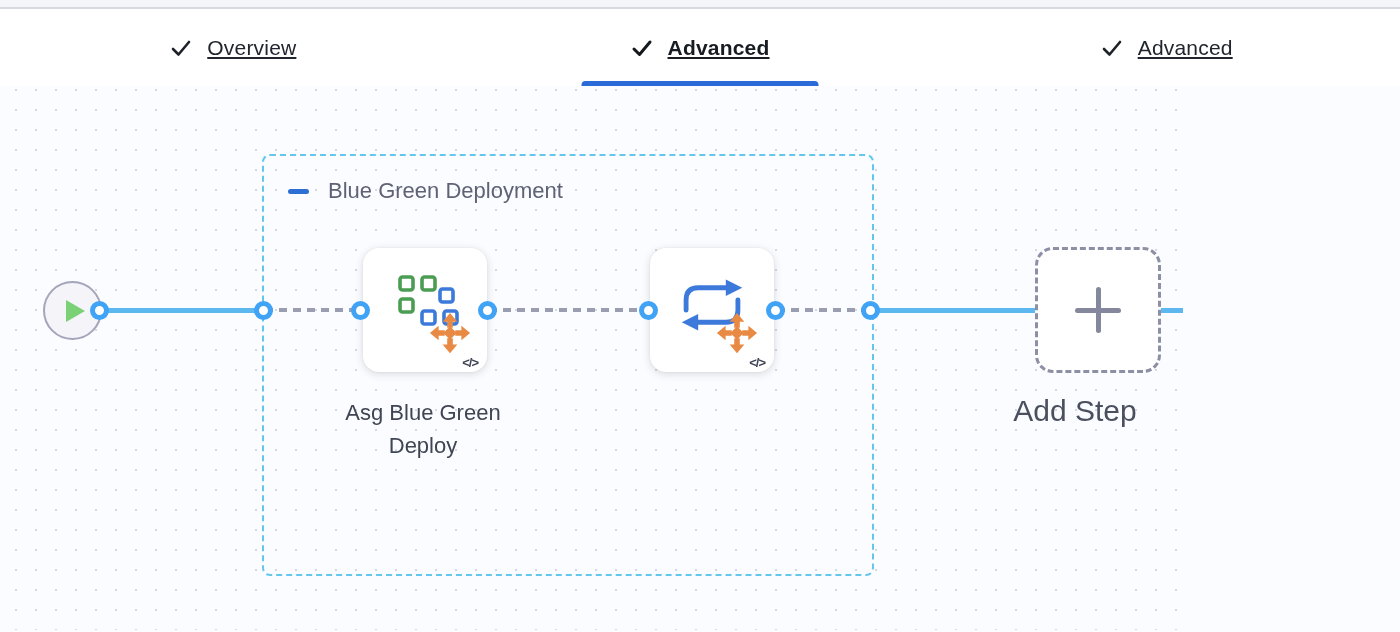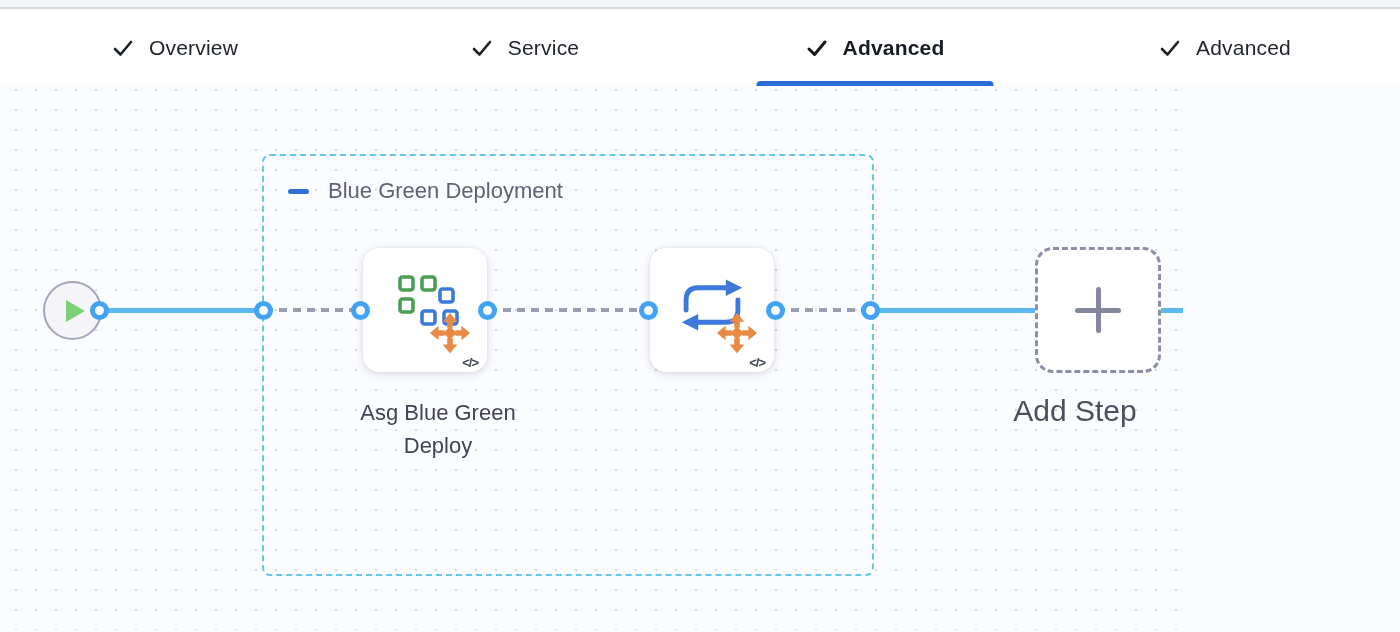--- a/index.html
+++ b/index.html
@@ -6,21 +6,21 @@
   html,body { width:1400px; height:632px; overflow:hidden;
     font-family:"Liberation Sans", sans-serif; background:#fbfcff; }
 
   
   .topstrip { height:9px; background:#f4f5f9; border-bottom:2px solid #d7d9e0; }
 
   
   .tabbar { height:77px; background:#ffffff; display:flex; align-items:stretch; }
   .tab { flex:1 1 0; position:relative; display:flex; align-items:center;
     justify-content:center; gap:15px; cursor:pointer; }
-  .tab-label { font-size:21px; color:#21252e; letter-spacing:.2px; }
+  .tab-label { font-size:21px; color:#21252e; letter-spacing:.2px;text-decoration:underline; }
   .tab.active .tab-label { font-weight:bold; color:#171b22; }
   .check-icon { width:22px; height:22px; display:block; }
   .underline { display:none; }
   .tab.active .underline { display:block; position:absolute; bottom:0; left:50%;
     transform:translateX(-50%); width:237px; height:5px; background:#2b6bd7;
     border-radius:4px 4px 0 0; }
 
   
   .canvas { position:relative; width:1183px; height:544px; background-color:#fbfcff;
     background-image:radial-gradient(circle, #d6d8e1 1.3px, transparent 1.5px);
@@ -55,21 +55,21 @@
     box-shadow:0 2px 8px rgba(40,41,61,.16), 0 0 2px rgba(40,41,61,.08); }
   .stepcard svg.main-icon { position:absolute; }
   .card1 .main-icon { left:34px; top:26px; }
   .card2 .main-icon { left:24px; top:28px; }
   .move-icon { position:absolute; left:66px; top:64px; width:42px; height:42px; }
   .code-badge { position:absolute; right:9px; bottom:2px; font-size:13px;
     font-weight:bold; color:#3d4254; letter-spacing:-1px; }
 
   .step-label { position:absolute; font-size:22px; color:#3f4553; text-align:center;
     line-height:33px; z-index:4; }
-  .label1 { left:328px; top:310px; width:220px; }
+  .label1 { left:313px; top:310px; width:220px; }
   .label2 { left:600px; top:310px; width:224px; }
 
   .addstep { position:absolute; left:1035px; top:161px; width:126px; height:126px;
     background:#ffffff; border:3px dashed #8d90a5; border-radius:18px; z-index:4;
     cursor:pointer; display:flex; align-items:center; justify-content:center; }
   .plus-icon { position:relative; width:46px; height:46px; }
   .plus-icon::before, .plus-icon::after { content:""; position:absolute; background:#85879c;
     border-radius:3px; }
   .plus-icon::before { left:0; top:20.5px; width:46px; height:5px; }
   .plus-icon::after { left:20.5px; top:0; width:5px; height:46px; }
@@ -80,27 +80,20 @@
 <body>
 
 <div class="topstrip"></div>
 
 <header class="tabbar">
   <div class="tab">
     <svg class="check-icon" viewBox="0 0 22 22">
         <polyline points="3,12 8.5,17.5 19,5" fill="none" stroke="#1d2128" stroke-width="2.6" stroke-linecap="round" stroke-linejoin="round"></polyline>
       </svg>
     <span class="tab-label">Overview</span>
-
-  </div>
-  <div class="tab">
-    <svg class="check-icon" viewBox="0 0 22 22">
-        <polyline points="3,12 8.5,17.5 19,5" fill="none" stroke="#1d2128" stroke-width="2.6" stroke-linecap="round" stroke-linejoin="round"></polyline>
-      </svg>
-    <span class="tab-label">Service</span>
 
   </div>
   <div class="tab active">
     <svg class="check-icon" viewBox="0 0 22 22">
         <polyline points="3,12 8.5,17.5 19,5" fill="none" stroke="#15181e" stroke-width="3" stroke-linecap="round" stroke-linejoin="round"></polyline>
       </svg>
     <span class="tab-label">Advanced</span>
     <span class="underline"></span>
   </div>
   <div class="tab">

